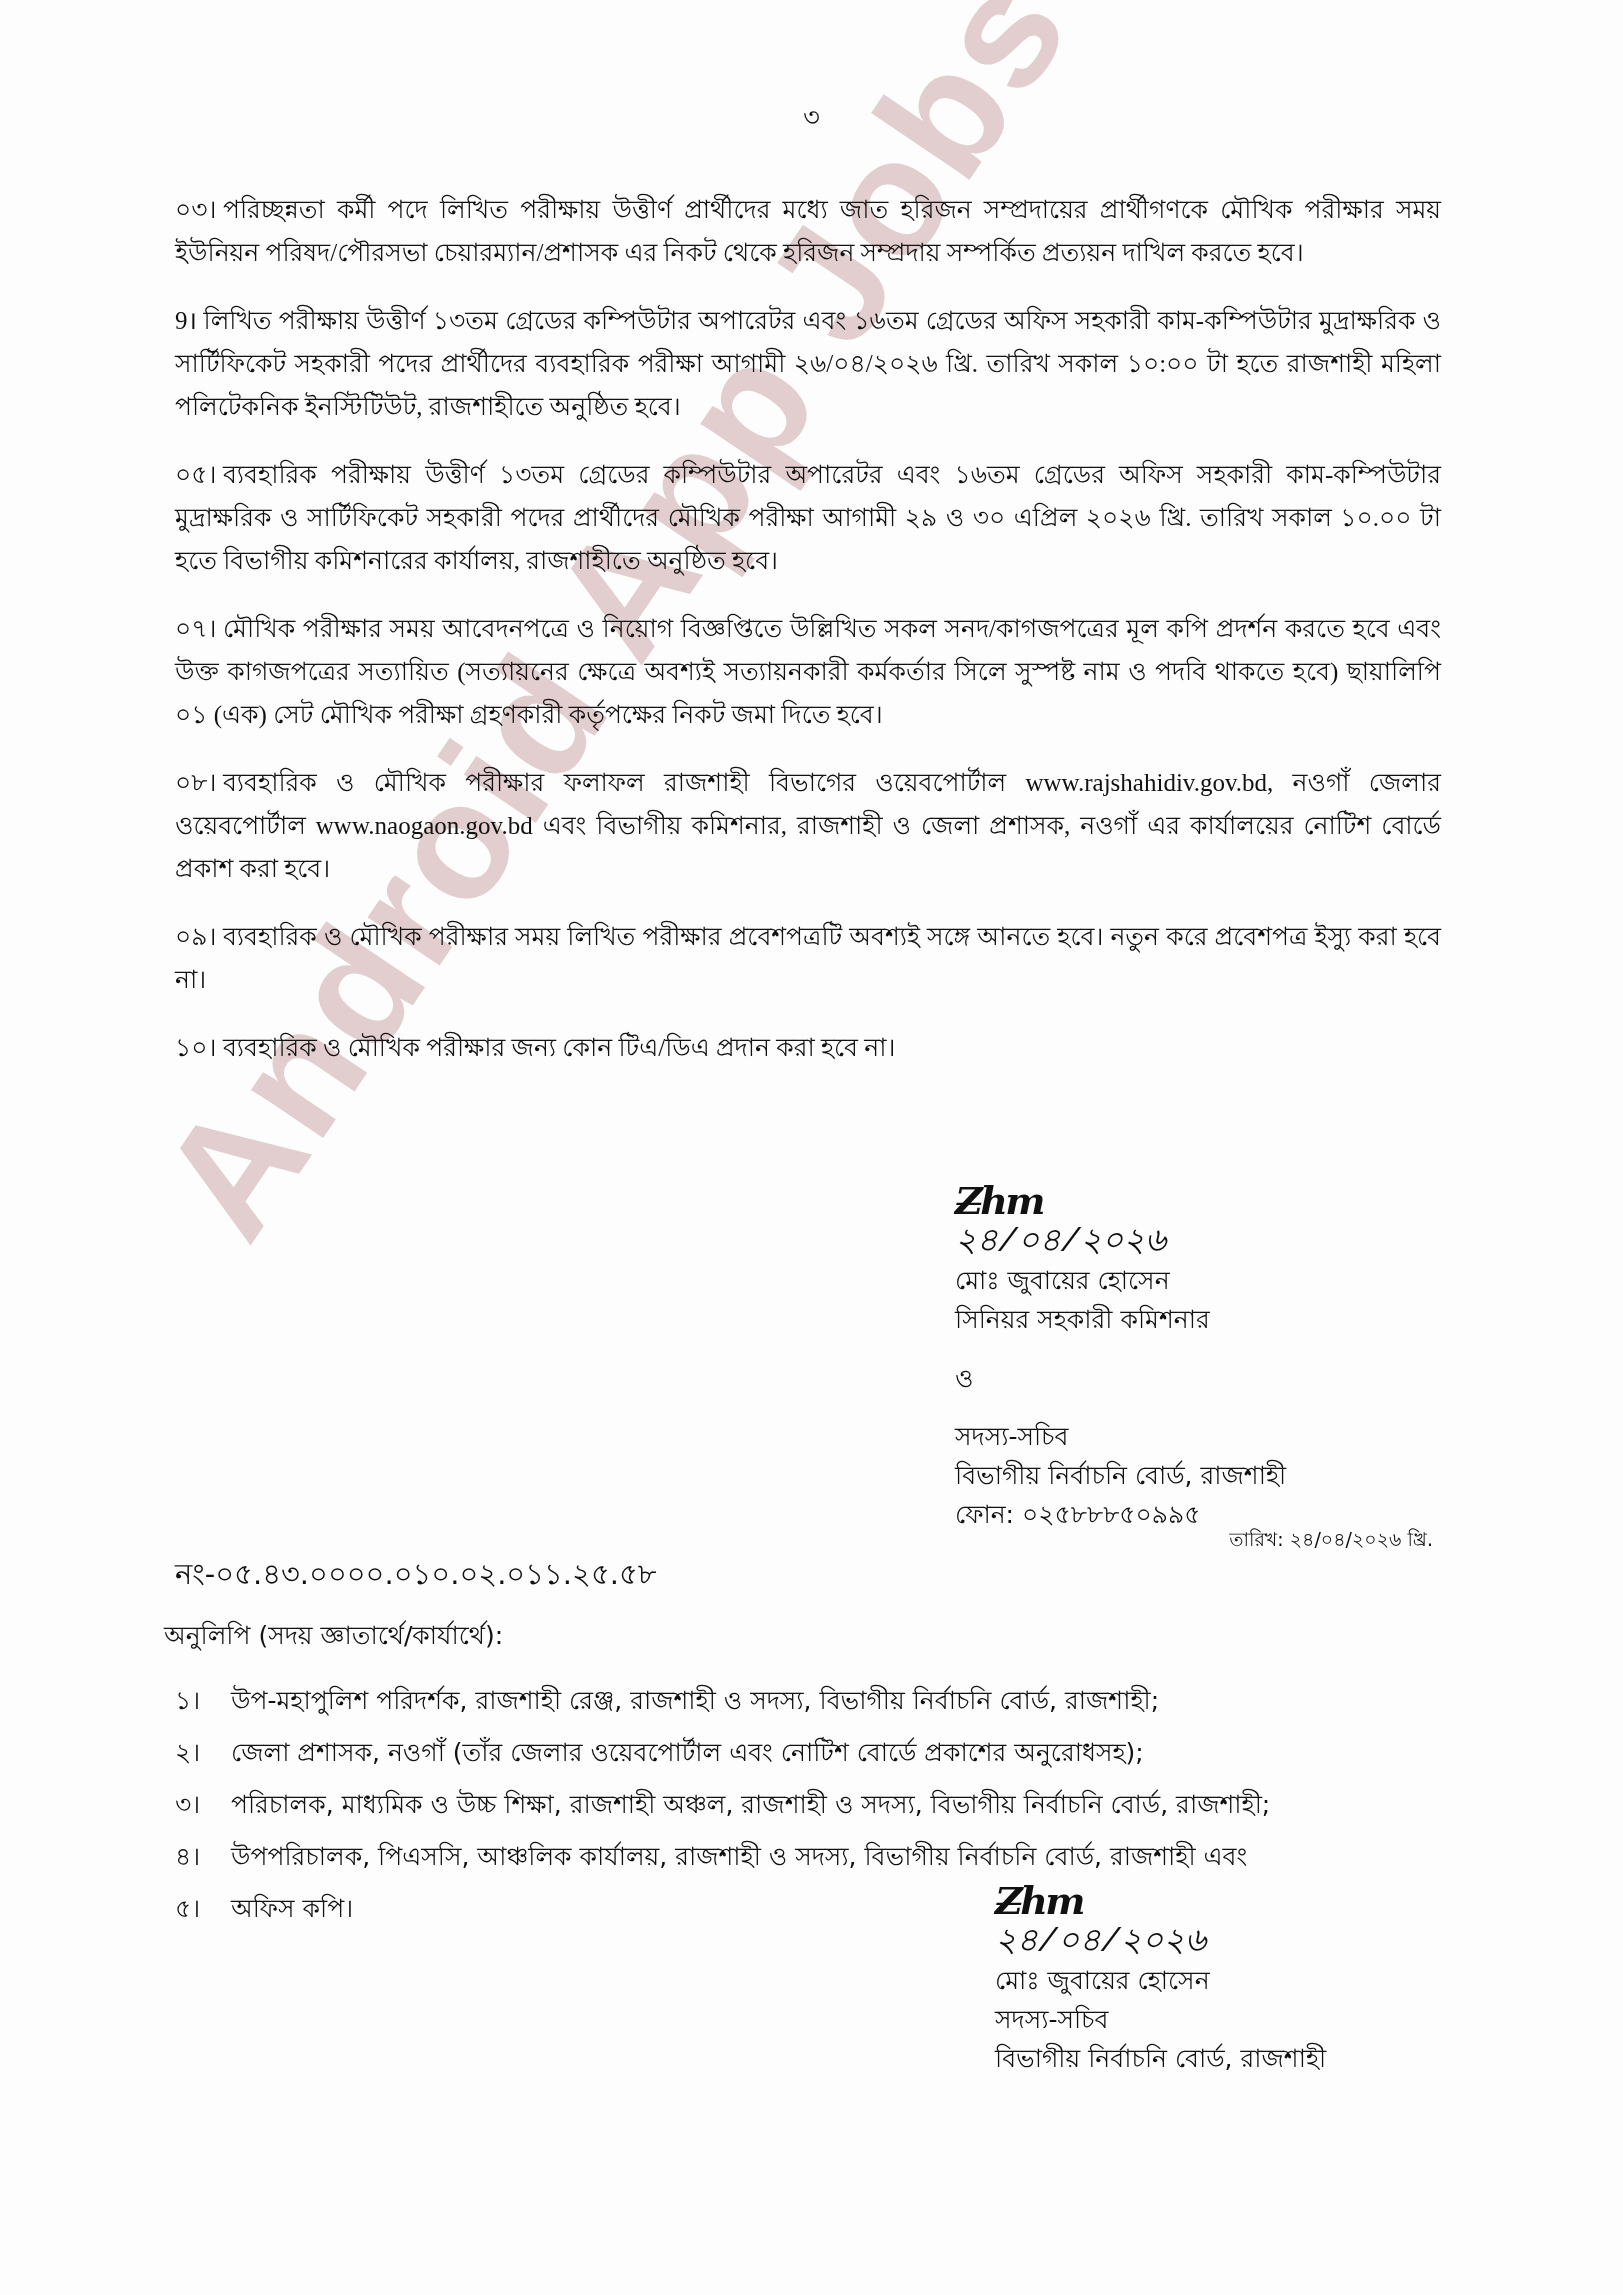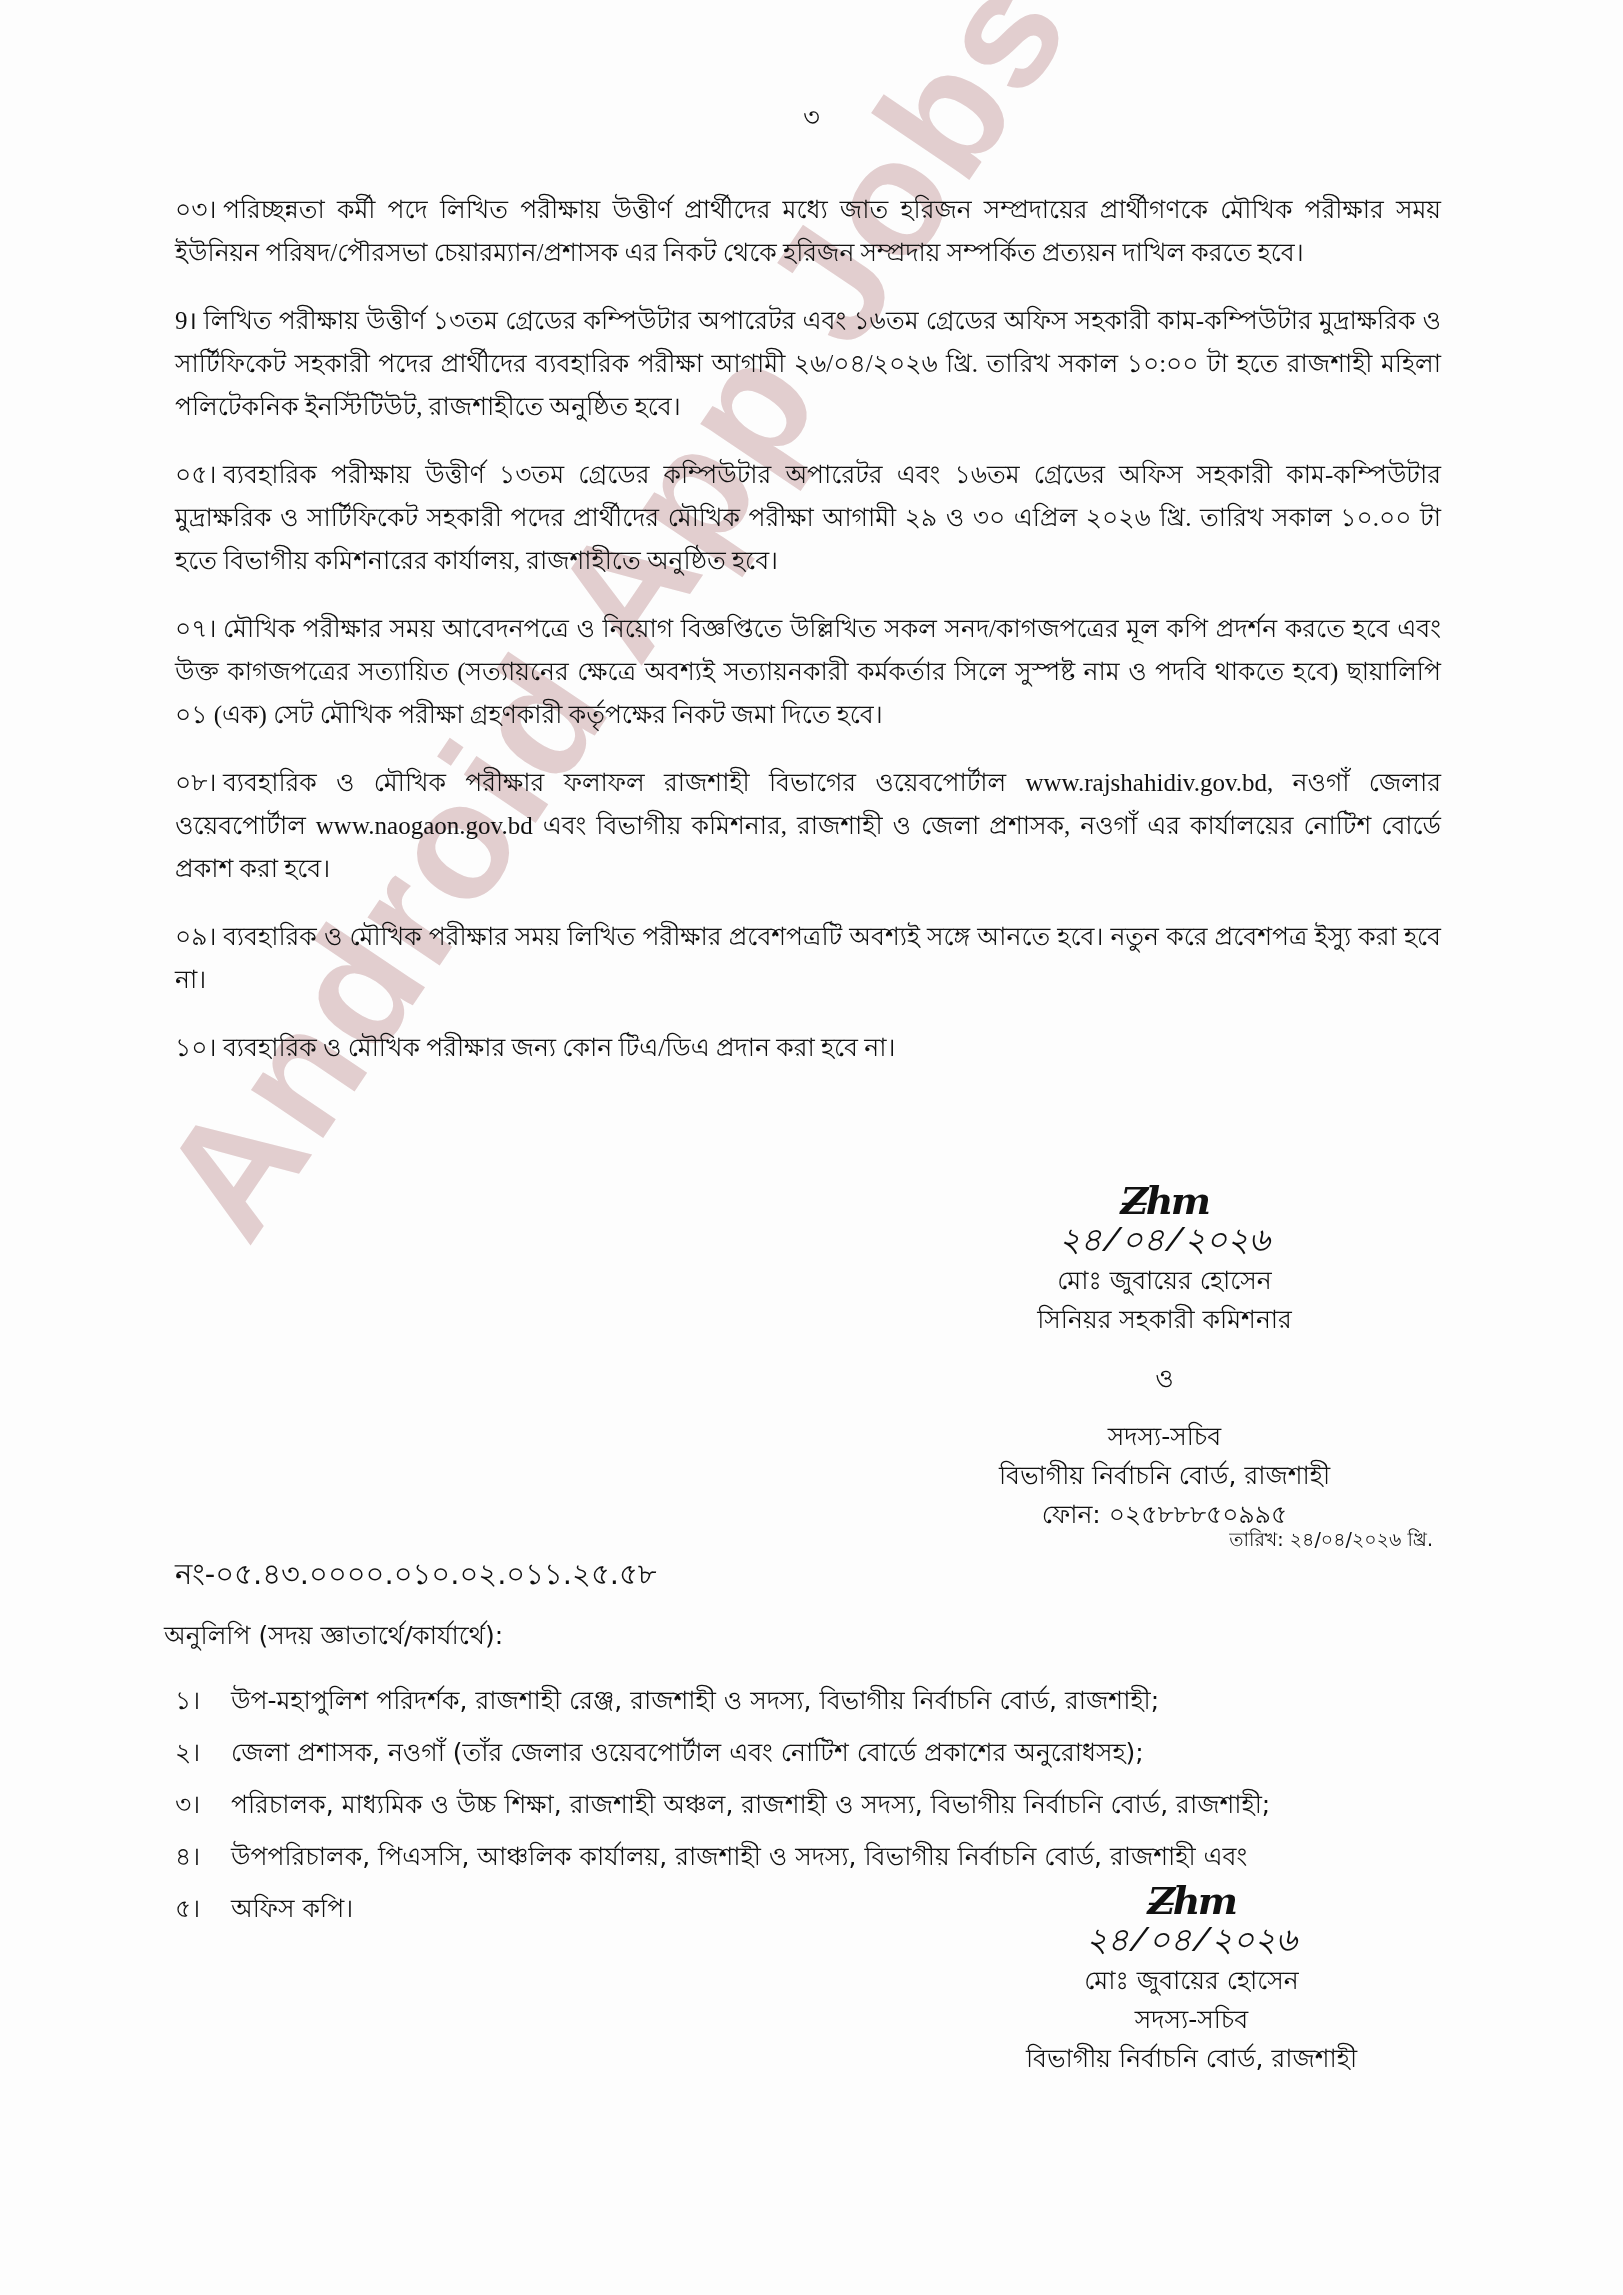--- a/index.html
+++ b/index.html
@@ -11,21 +11,21 @@
   .page-number {
     position: absolute; top: 97px; left: 0; width: 1623px; text-align: center;
     font-size: 26px;
   }
   .body-block { position: absolute; left: 175px; width: 1266px; top: 188px; font-family: Liberation Serif, serif; }
   .para {
     font-size: 25px; line-height: 43px; text-align: justify; margin: 0 0 25px 0;
   }
   .para .num { margin-right: 6.5px; }
   .sig {
-    position: absolute; text-align: center; font-size: 25px; line-height: 39px;
+    position: absolute; text-align: left; font-size: 25px; line-height: 39px;
   }
   .sig .scrawl {
     font-family: "DejaVu Serif", serif; font-style: italic; font-size: 38px;
     line-height: 46px; font-weight: bold; letter-spacing: -2.6px;
   }
   .sig .hand-date {
     font-family: Liberation Mono, monospace; font-style: italic; font-size: 33px; line-height: 37px;
   }
   .sig .spacer { height: 19.6px; }
   .ref-line { position: absolute; top: 1551px; left: 175px; font-size: 29px; }

